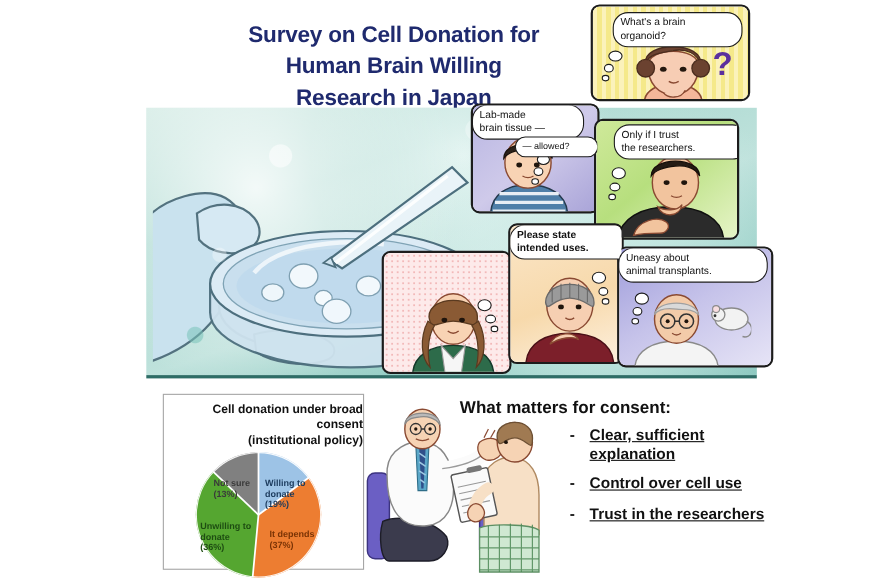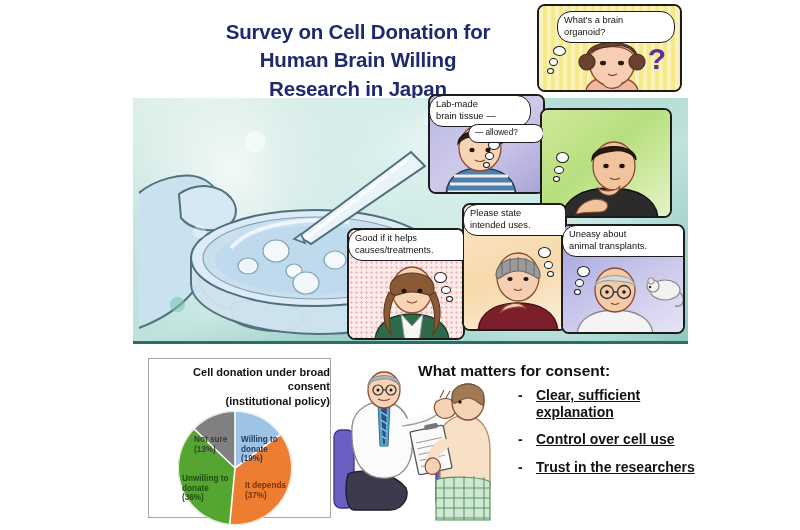--- a/index.html
+++ b/index.html
@@ -91,22 +91,22 @@
     border-radius: 50%;
     z-index: 4;
   }
   .figure { position: absolute; z-index: 2; }
 
   
   #panel-woman-q { left: 537px; top: 4px;  width: 145px; height: 88px; }
   #panel-boy     { left: 428px; top: 94px; width: 117px; height: 100px; }
   #panel-man     { left: 540px; top: 108px; width: 132px; height: 110px; }
   #panel-young-w { left: 347px; top: 228px; width: 118px; height: 112px; }
-  #panel-older-w { left: 462px; top: 203px; width: 105px; height: 128px; }
-  #panel-oldman  { left: 561px; top: 224px; width: 124px; height: 110px; }
+  #panel-older-w { left: 462px; top: 203px; width: 105px; height: 128px; font-weight: bold; }
+  #panel-oldman  { left: 561px; top: 224px; width: 142px; height: 110px; }
 
   .bg-yellow-stripes {
     background: repeating-linear-gradient(90deg, #fbf2bb 0 4px, #f5e98a 4px 8px);
   }
   .bg-purple { background: linear-gradient(140deg,#b9b6e2 0%, #cfcaea 50%, #a9a4d8 100%); }
   .bg-green  { background: linear-gradient(140deg,#cfe99a 0%, #b7df7e 45%, #e6f4c7 100%); }
   .bg-dots {
     background-color: #fdeaea;
     background-image: radial-gradient(#f2b9b9 1.1px, transparent 1.2px);
     background-size: 5px 5px;
@@ -304,40 +304,40 @@
     <path d="M34 20 C34 2, 78 2, 78 20 C74 12, 64 10, 56 11 C46 12, 38 14, 34 20 Z" fill="#241b14" stroke="#150e09" stroke-width="1.2"></path>
     <ellipse cx="48" cy="26" rx="2.7" ry="2.2" fill="#20150d"></ellipse>
     <ellipse cx="64" cy="26" rx="2.7" ry="2.2" fill="#20150d"></ellipse>
     <path d="M52 38 Q57 41 62 38" stroke="#8a4a32" stroke-width="1.2" fill="none"></path>
     <path d="M40 48 C44 58, 60 58, 62 46 C58 52, 46 52, 40 48 Z" fill="#f2c49e" stroke="#8a4a32" stroke-width="1.2"></path>
     <path d="M18 74 C22 60, 40 56, 48 62 C52 66, 48 72, 42 72 C34 72, 26 72, 18 74 Z" fill="#f2c49e" stroke="#8a4a32" stroke-width="1.2"></path>
   </svg>
   <div class="tail" style="left:14px;top:42px;width:11px;height:9px"></div>
   <div class="tail" style="left:12px;top:56px;width:8px;height:6px"></div>
   <div class="tail" style="left:11px;top:66px;width:5px;height:4px"></div>
+  <div class="bubble" style="left:16px;top:3px;width:108px">Only if I trust
+the researchers.</div>
 </div>
 
 <div class="panel" id="panel-young-w">
   <div class="panel-bg bg-dots"></div>
   <svg class="figure" style="left:18px;top:34px" width="90" height="78" viewBox="0 0 90 78">
     <path d="M8 78 C8 58, 26 50, 45 50 C64 50, 82 58, 82 78 Z" fill="#2d6b4a" stroke="#14392a" stroke-width="1.3"></path>
     <path d="M34 50 L45 62 L56 50 L52 78 L38 78 Z" fill="#f6f6f6" stroke="#9a9a9a" stroke-width="1"></path>
     <ellipse cx="45" cy="26" rx="20" ry="23" fill="#f8d3b4" stroke="#8a4a32" stroke-width="1.3"></ellipse>
     <path d="M23 24 C23 4, 67 4, 67 24 C67 38, 62 28, 45 28 C30 28, 25 38, 23 24 Z" fill="#8a5a34" stroke="#5a3a20" stroke-width="1.2"></path>
     <path d="M22 28 C14 44, 16 62, 24 70 C20 52, 24 38, 28 32 Z" fill="#8a5a34" stroke="#5a3a20" stroke-width="1.1"></path>
     <path d="M68 28 C76 44, 74 62, 66 70 C70 52, 66 38, 62 32 Z" fill="#8a5a34" stroke="#5a3a20" stroke-width="1.1"></path>
     <ellipse cx="37" cy="27" rx="2.6" ry="2.2" fill="#20150d"></ellipse>
     <ellipse cx="53" cy="27" rx="2.6" ry="2.2" fill="#20150d"></ellipse>
     <path d="M40 37 Q45 41 50 37" stroke="#8a4a32" stroke-width="1.2" fill="none"></path>
   </svg>
   <div class="tail" style="right:16px;top:42px;width:11px;height:9px"></div>
   <div class="tail" style="right:12px;top:56px;width:8px;height:6px"></div>
   <div class="tail" style="right:10px;top:66px;width:5px;height:4px"></div>
-  <div class="bubble" style="left:-1px;top:-1px;width:117px">Good if it helps
-causes/treatments.</div>
 </div>
 
 <div class="panel" id="panel-older-w">
   <div class="panel-bg bg-cream"></div>
   <svg class="figure" style="left:8px;top:46px" width="90" height="82" viewBox="0 0 90 82">
     <path d="M6 82 C6 60, 26 52, 46 52 C66 52, 86 60, 86 82 Z" fill="#7c1f2a" stroke="#4a0f17" stroke-width="1.3"></path>
     <ellipse cx="46" cy="26" rx="21" ry="24" fill="#f6cfb2" stroke="#8a4a32" stroke-width="1.3"></ellipse>
     <path d="M24 24 C24 2, 68 2, 68 24 C68 34, 62 20, 46 20 C30 20, 26 34, 24 24 Z" fill="#9a9a9a" stroke="#6a6a6a" stroke-width="1.2"></path>
     <g stroke="#6a6a6a" stroke-width="1">
         <path d="M30 10 V24"></path>

